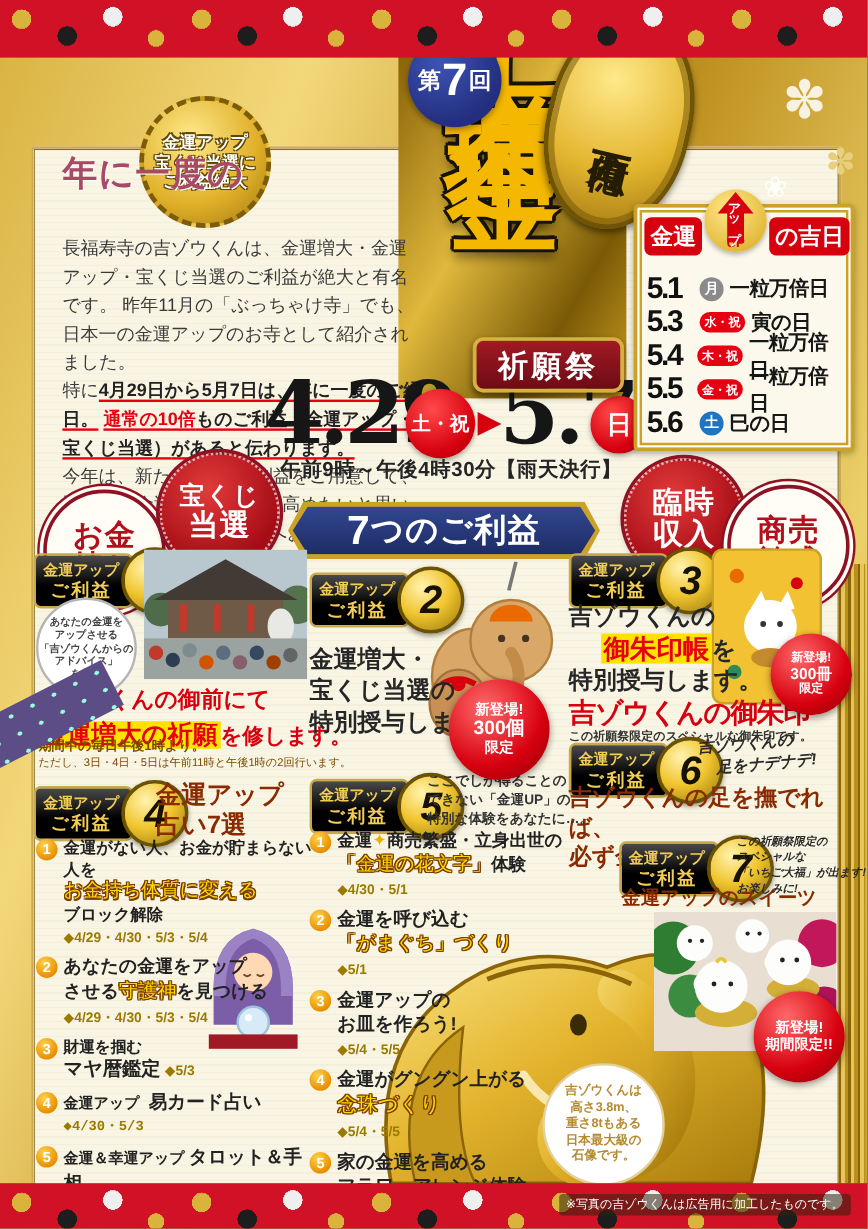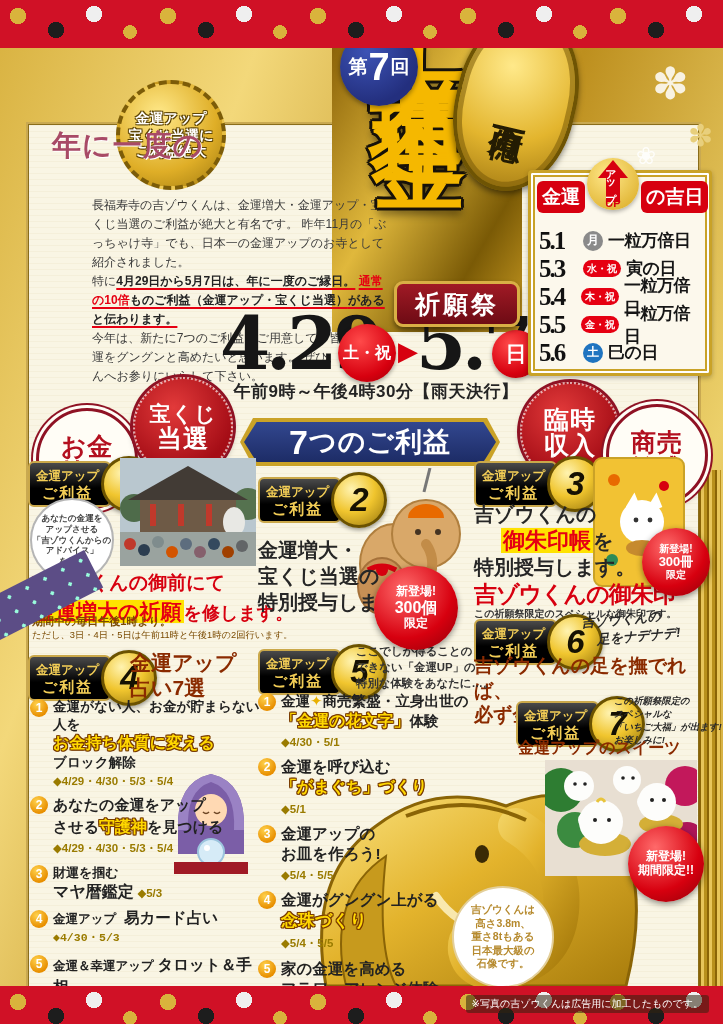--- a/index.html
+++ b/index.html
@@ -45,21 +45,21 @@
   
   .topbadge{left:116px;top:80px;width:102px;height:102px;border-radius:50%;z-index:3;
     background:radial-gradient(circle at 38% 30%,#ffe98a,#dfae27 60%,#a07a10);
     border:4px dashed #7c5c08;display:flex;flex-direction:column;align-items:center;justify-content:center;
     color:#fff;font-weight:900;text-align:center;line-height:1.18;
     text-shadow:1px 1px 0 #5e4504,-1px 1px 0 #5e4504,1px -1px 0 #5e4504,-1px -1px 0 #5e4504;}
   .topbadge div{font-size:14px;}
   .heading{left:52px;top:130px;z-index:3;color:#a84a66;font-weight:900;line-height:1.1;
     text-shadow:1px 1px 0 #fff;}
   .heading div{font-size:29px;letter-spacing:1px;}
-  .intro{left:52px;top:196px;width:302px;z-index:3;font-size:12px;line-height:1.58;color:#3a3a3a;margin-left:40px;}
+  .intro{left:52px;top:196px;width:302px;z-index:3;font-size:15px;line-height:1.58;color:#3a3a3a;}
   .intro .redul{font-weight:bold;color:#222;text-decoration:underline;text-decoration-color:#e60012;text-decoration-thickness:2px;text-underline-offset:3px;}
   .intro .red{font-weight:bold;color:#e60012;text-decoration:underline;text-decoration-color:#e60012;text-decoration-thickness:2px;text-underline-offset:3px;}
   
   .dnum{z-index:3;font-family:"DejaVu Serif","Liberation Serif",serif;font-weight:900;font-size:72px;color:#161616;letter-spacing:-4px;line-height:1;}
   .dcirc{z-index:3;border-radius:50%;background:radial-gradient(circle at 38% 30%,#ff4a4a,#d7000f 65%,#9d0008);color:#fff;
     display:flex;align-items:center;justify-content:center;font-weight:900;box-shadow:0 2px 4px rgba(0,0,0,.35);}
   .darrow{z-index:3;color:#d7000f;font-size:26px;font-weight:900;}
   .dtime{z-index:3;font-size:17px;font-weight:900;color:#242424;letter-spacing:.5px;}
   
   .lucky{left:528px;top:170px;width:178px;height:200px;z-index:3;background:#fcf8ec;
@@ -68,21 +68,21 @@
   .lucky-title{position:absolute;left:6px;top:8px;width:166px;display:flex;align-items:center;gap:2px;}
   .lpill{background:#d7000f;color:#fff;font-weight:900;font-size:19px;padding:3px 5px;border-radius:6px;white-space:nowrap;}
   .larrow{width:52px;height:52px;flex:none;border-radius:50%;background:radial-gradient(circle at 40% 32%,#ffe88a,#d9a81f);
     position:relative;margin-top:-26px;box-shadow:0 2px 4px rgba(0,0,0,.3);}
   .larrow .stem{position:absolute;left:19px;top:18px;width:14px;height:26px;background:#d7000f;}
   .larrow .head{position:absolute;left:11px;top:2px;width:0;height:0;border-left:15px solid transparent;border-right:15px solid transparent;border-bottom:18px solid #d7000f;}
   .larrow .ap{position:absolute;left:16px;top:4px;writing-mode:vertical-rl;text-orientation:upright;color:#fff;font-size:11px;font-weight:900;z-index:2;letter-spacing:-.1em;}
   .larrow .up{position:absolute;left:0;right:0;bottom:1px;text-align:center;color:#d7000f;font-size:11px;font-weight:900;}
   .lrows{position:absolute;left:8px;top:52px;width:164px;}
   .lrow{display:flex;align-items:center;margin:3px 0;height:25px;}
-  .ldate{font-family:Liberation Serif, serif;font-weight:900;font-size:25px;color:#111;width:44px;letter-spacing:-2px;}
+  .ldate{font-family:Liberation Sans, sans-serif;font-weight:900;font-size:25px;color:#111;width:44px;letter-spacing:-2px;}
   .dday{color:#fff;font-weight:bold;display:flex;align-items:center;justify-content:center;flex:none;margin-right:5px;}
   .dday.gray{width:20px;height:20px;border-radius:50%;background:#8a8a8a;font-size:12px;}
   .dday.red{height:17px;border-radius:9px;background:#e60012;font-size:10px;padding:0 4px;}
   .dday.blue{width:20px;height:20px;border-radius:50%;background:#1f74c0;font-size:12px;}
   .llabel{font-weight:900;font-size:17px;color:#161616;letter-spacing:-.5px;}
   
   .fbadge{width:96px;height:96px;border-radius:50%;z-index:3;display:flex;flex-direction:column;align-items:center;justify-content:center;
     font-weight:900;line-height:1.04;text-align:center;}
   .fbadge.white{background:#fffdf6;color:#b3101f;border:3px solid #8f1224;box-shadow:0 0 0 3px #fffdf6,0 0 0 5px #8f1224,0 3px 6px rgba(0,0,0,.35);margin-top:28px;}
   .fbadge.red{background:radial-gradient(circle at 40% 30%,#e23a3a,#a50d16 70%);color:#fff;border:2px dotted rgba(255,255,255,.65);
@@ -107,21 +107,21 @@
   .bb-num{width:50px;height:50px;border-radius:50%;flex:none;margin-left:-10px;
     background:radial-gradient(circle at 35% 28%,#fff3b0,#f0c52e 48%,#97760e);
     border:3px solid #6b5200;display:flex;align-items:center;justify-content:center;
     font-size:33px;font-weight:900;font-style:italic;color:#161102;box-shadow:0 2px 4px rgba(0,0,0,.4);}
   
   .newbadge{z-index:4;border-radius:50%;background:radial-gradient(circle at 36% 28%,#ff6a6a,#d7000f 60%,#8f0008);
     color:#fff;display:flex;flex-direction:column;align-items:center;justify-content:center;font-weight:900;
     text-align:center;line-height:1.15;box-shadow:0 2px 6px rgba(0,0,0,.45);}
   
   .hl-box{background:#ffe200;color:#e60012;font-weight:900;padding:0 2px;}
-  .hl-gold{color:#ffd800;font-weight:700;
+  .hl-gold{color:#ffd800;font-weight:400;
     text-shadow:1px 0 #7a3c00,-1px 0 #7a3c00,0 1px #7a3c00,0 -1px #7a3c00,1px 1px #7a3c00,-1px -1px #7a3c00,1px -1px #7a3c00,-1px 1px #7a3c00;margin-top:12px;}
   .redtxt{color:#d7000f;font-weight:900;}
   .dkr{color:#8a2a00;font-weight:900;}
   .li-num{display:inline-flex;width:18px;height:18px;border-radius:50%;flex:none;
     background:radial-gradient(circle at 38% 30%,#ffd24d,#e88f00 70%);color:#fff;font-weight:bold;font-size:12px;
     align-items:center;justify-content:center;margin:1px 5px 0 0;}
   .idate{color:#9a7b00;font-weight:bold;font-size:11.5px;}
   .itm{display:flex;margin-bottom:6px;}
   .bubble{border-radius:50%;background:#fff;border:2px solid #b5b5b5;z-index:3;
     display:flex;flex-direction:column;align-items:center;justify-content:center;text-align:center;color:#444;}

